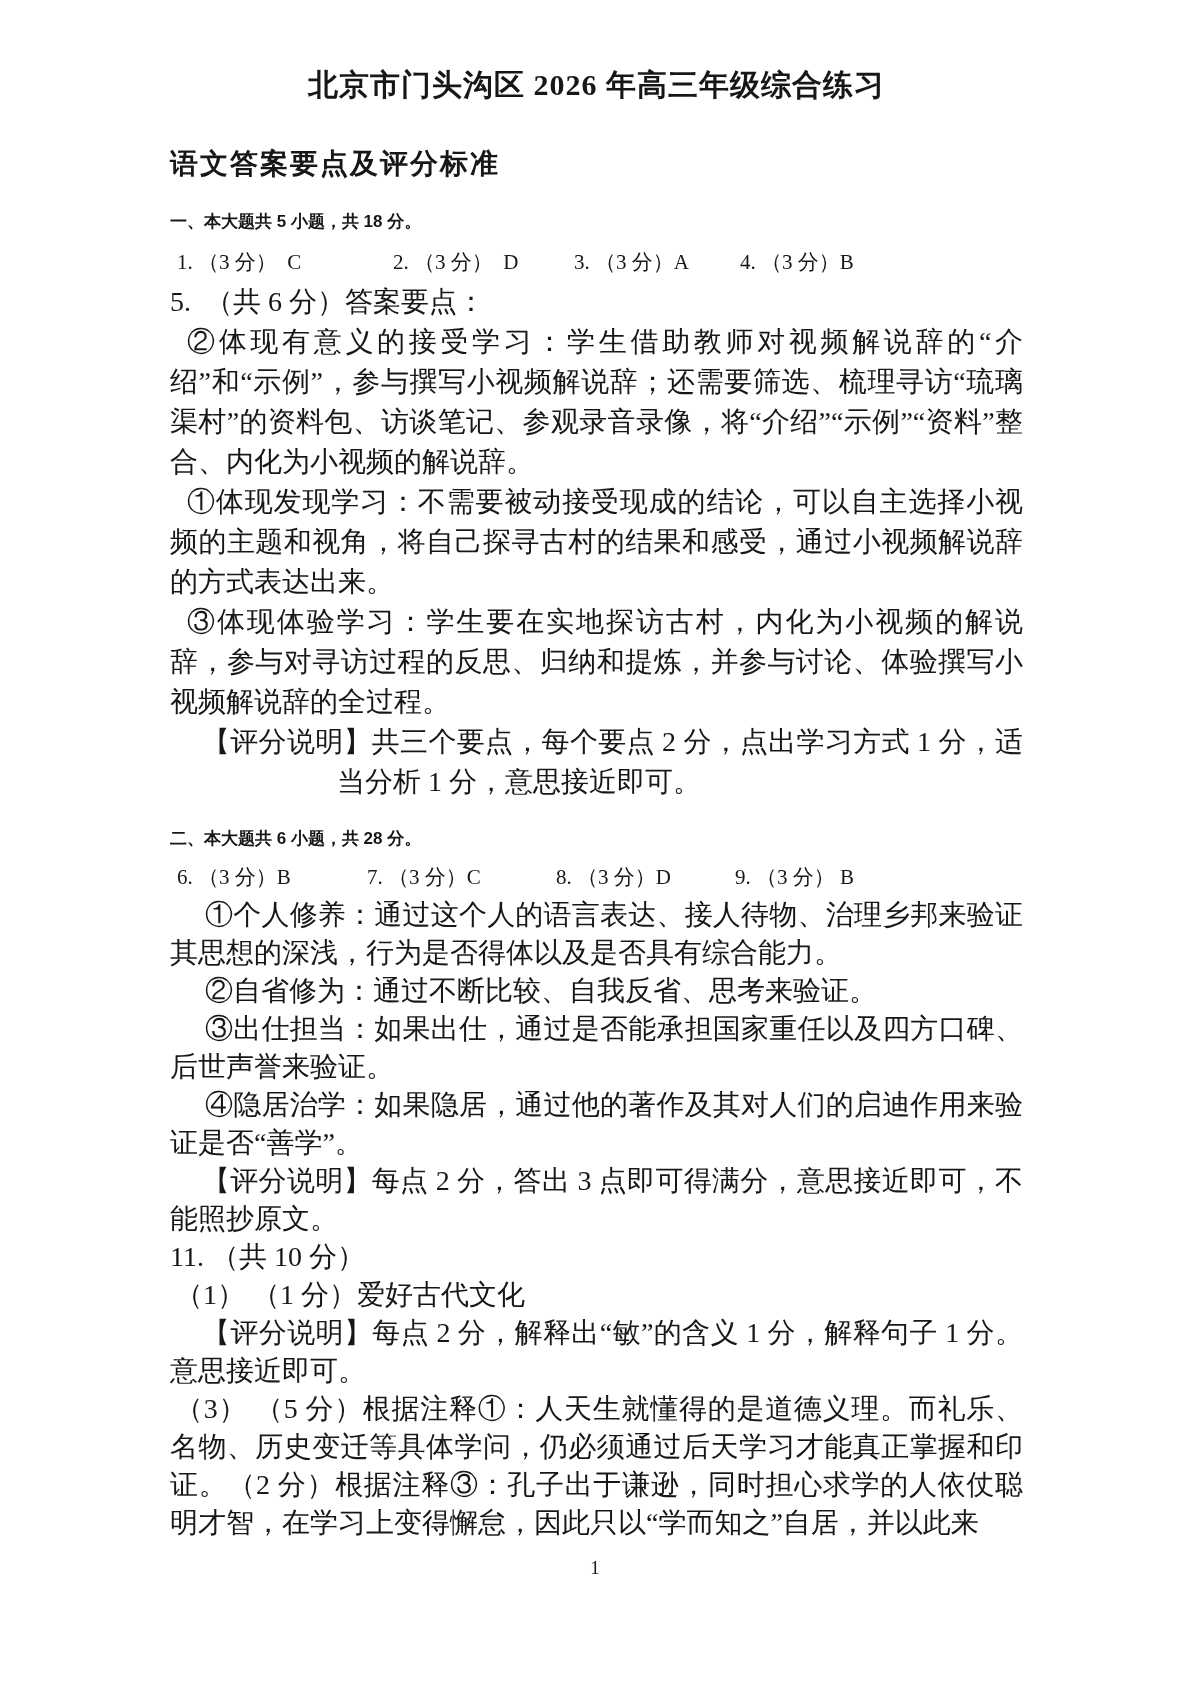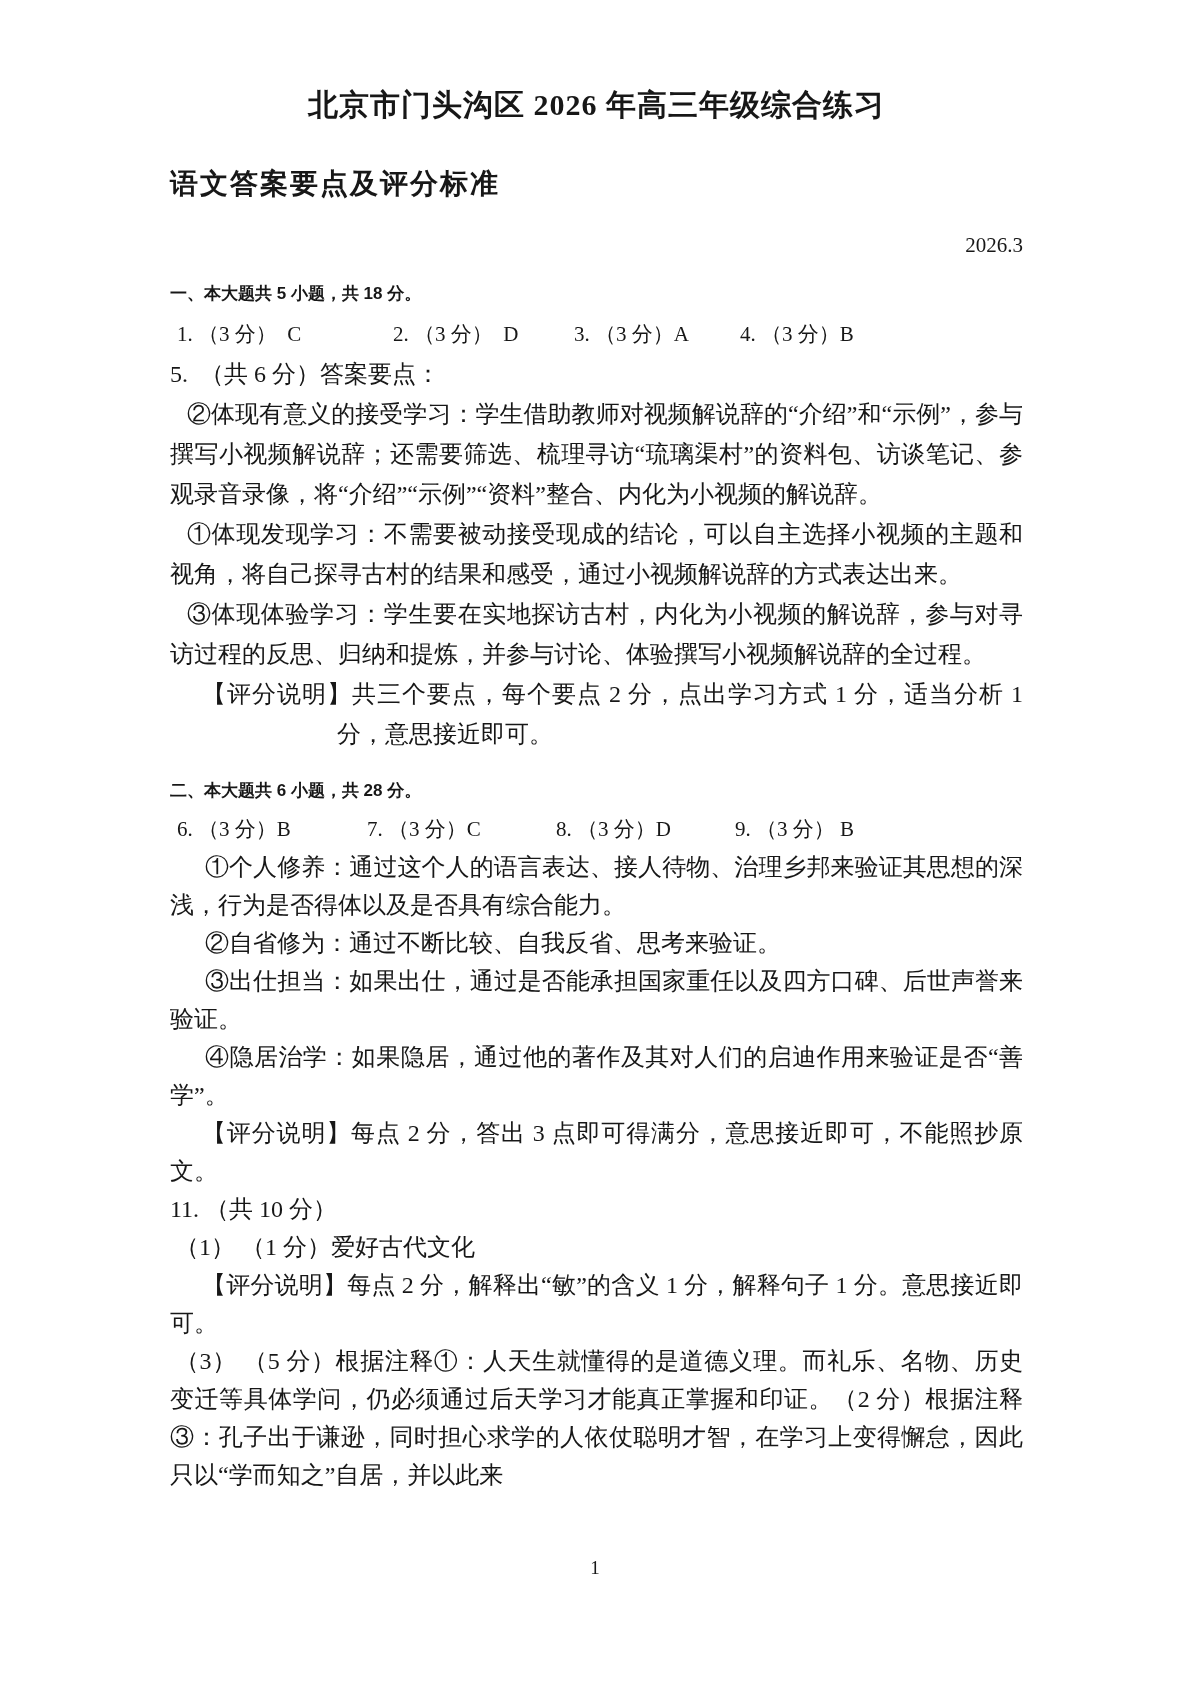--- a/index.html
+++ b/index.html
@@ -18,21 +18,21 @@
   }
   .content {
     position: absolute;
     left: 170px;
     top: 0;
     width: 853px;
   }
   p { margin: 0; }
 
   .doc-title {
-    margin-top: 84px;
+    margin-top: 64px;
     font-size: 30px;
     line-height: 42px;
     font-weight: 700;
     text-align: center;
     letter-spacing: 1px;
     white-space: pre-wrap;
   }
   .doc-subtitle {
     margin-top: 36px;
     font-family: Liberation Sans, sans-serif;
@@ -52,21 +52,21 @@
     font-family: "Liberation Sans", "DejaVu Sans", sans-serif;
     font-weight: 700;
     font-size: 17px;
     line-height: 40px;
     white-space: pre-wrap;
   }
   .sec1-mt { margin-top: 16px; }
   .sec2-mt { margin-top: 18px; line-height: 38px; }
 
   .body-text {
-    font-size: 24px;
+    font-size: 28px;
     line-height: 40px;
     text-align: justify;
     white-space: pre-wrap;
   }
   .s2 { line-height: 38px; }
 
   .ans-row {
     display: flex;
     font-size: 21px;
     line-height: 40px;
@@ -101,21 +101,20 @@
   }
 </style>
 </head>
 <body>
 
 <div class="page">
   <div class="content">
 
     <p class="doc-title">北京市门头沟区 2026 年高三年级综合练习</p>
     <p class="doc-subtitle">语文答案要点及评分标准</p>
-    <p class="doc-date">2026.3</p>
 
     <p class="sec-heading sec1-mt">一、本大题共 5 小题，共 18 分。</p>
 
     <div class="ans-row row1">
       <span>1. （3 分）  C</span>
       <span>2. （3 分）  D</span>
       <span>3. （3 分）A</span>
       <span>4. （3 分）B</span>
     </div>
 

